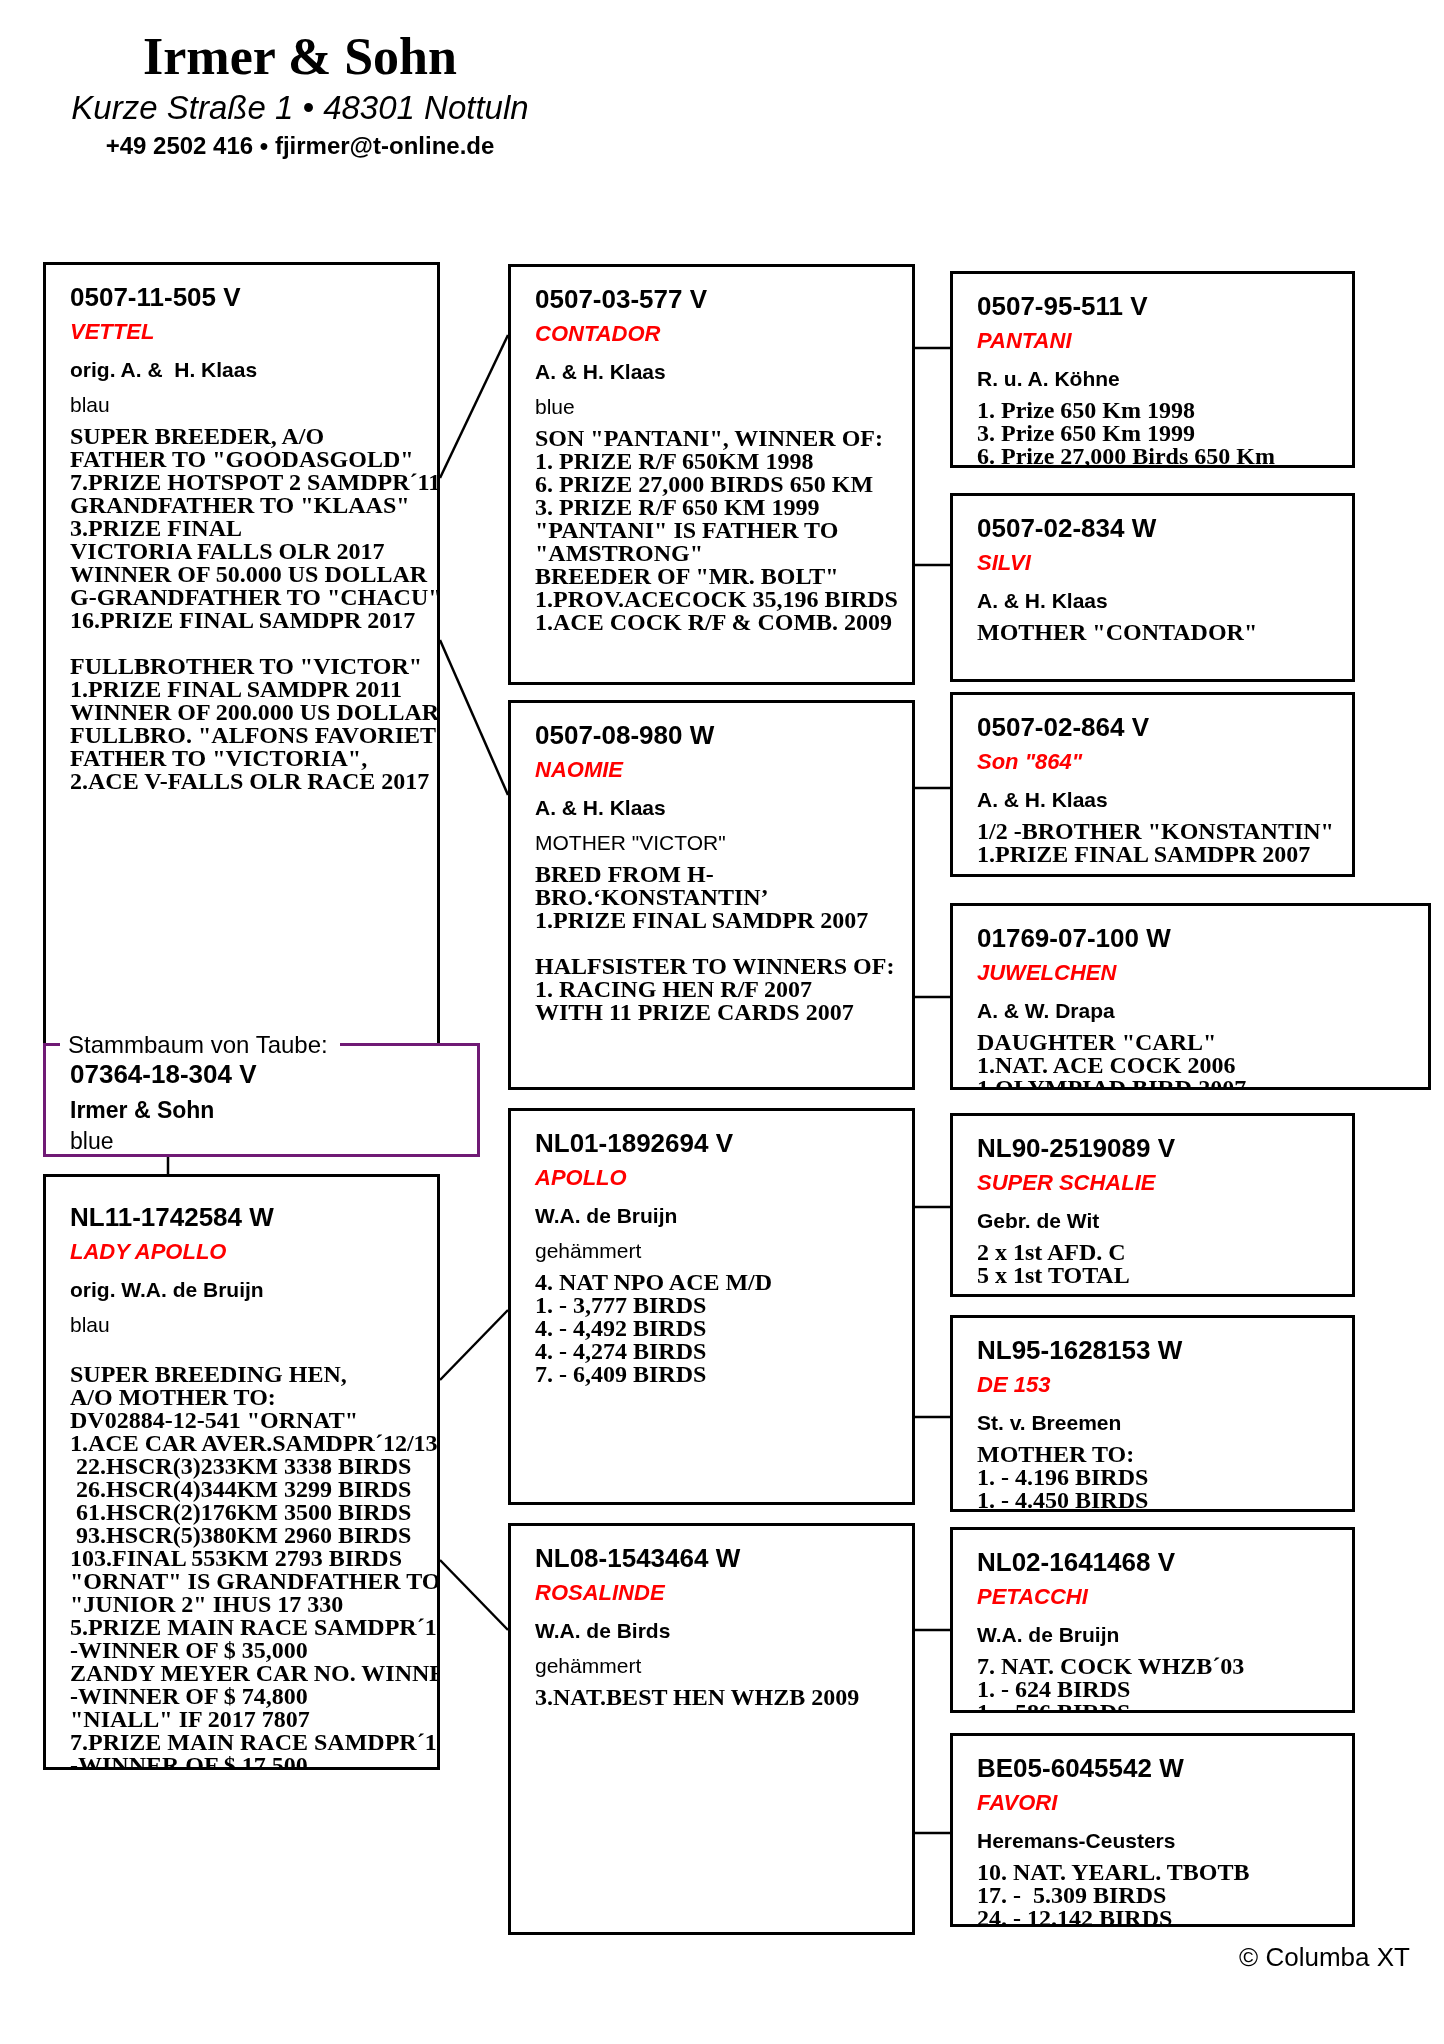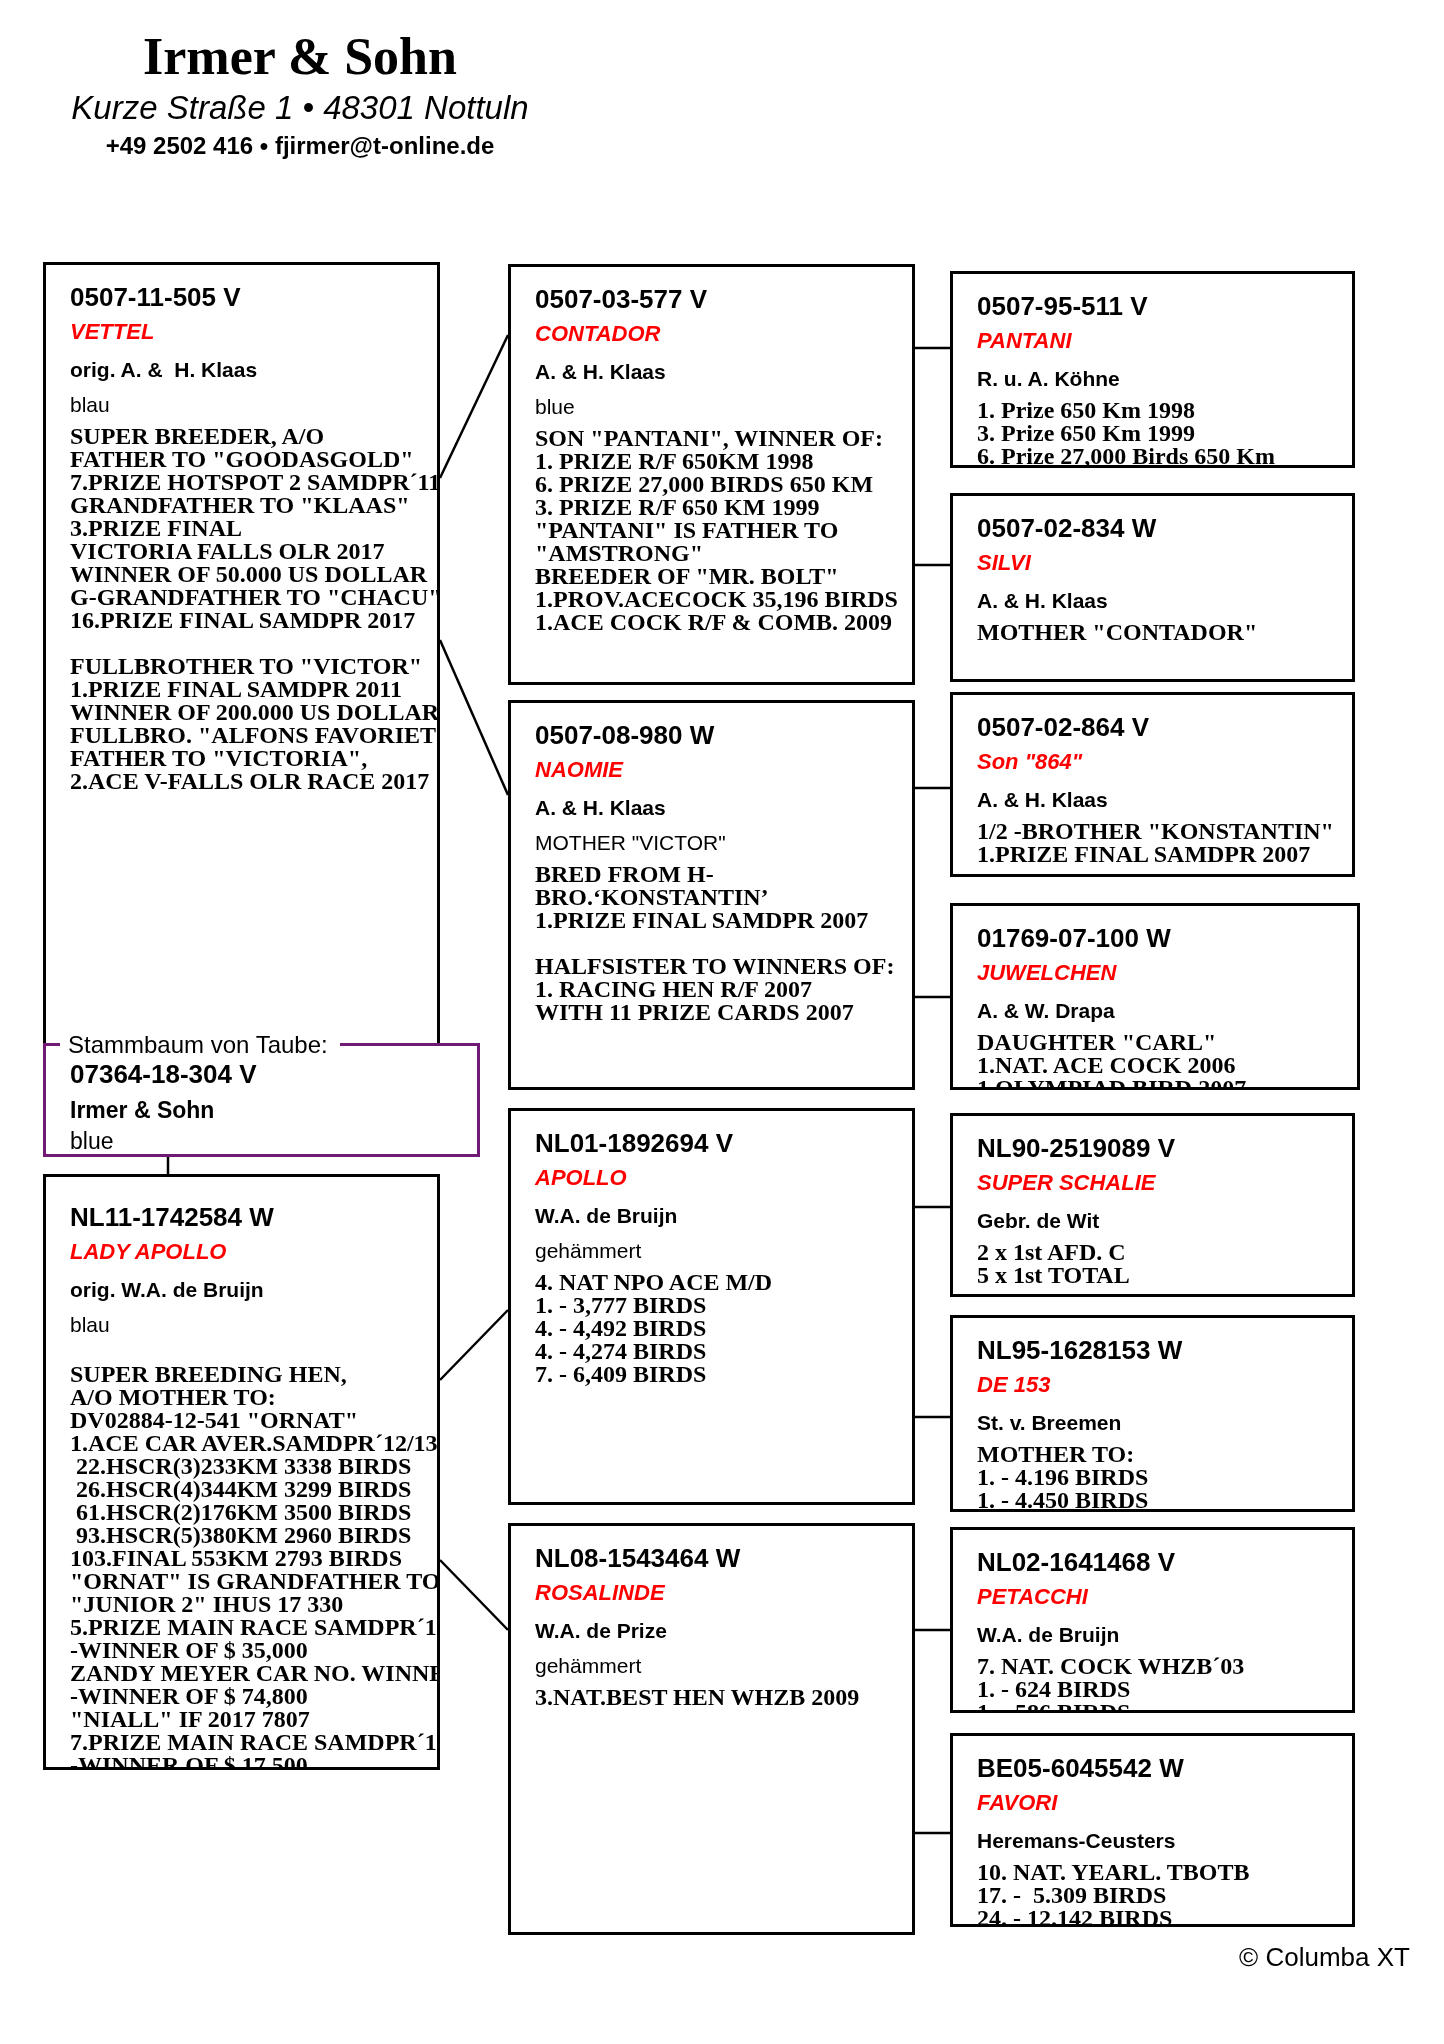--- a/index.html
+++ b/index.html
@@ -32,21 +32,21 @@
   
   #b-vettel       {left:43px;  top:262px;  width:397px; height:870px;}
   #b-lady-apollo  {left:43px;  top:1174px; width:397px; height:596px;}
   #b-contador     {left:508px; top:264px;  width:407px; height:421px;}
   #b-naomie       {left:508px; top:700px;  width:407px; height:390px;}
   #b-apollo       {left:508px; top:1108px; width:407px; height:397px;}
   #b-rosalinde    {left:508px; top:1523px; width:407px; height:412px;}
   #b-pantani      {left:950px; top:271px;  width:405px; height:197px;}
   #b-silvi        {left:950px; top:493px;  width:405px; height:189px;}
   #b-son864       {left:950px; top:692px;  width:405px; height:185px;}
-  #b-juwelchen    {left:950px; top:903px;  width:410px; height:187px;}
+  #b-juwelchen    {left:950px; top:903px;  width:481px; height:187px;}
   #b-superschalie {left:950px; top:1113px; width:405px; height:184px;}
   #b-de153        {left:950px; top:1315px; width:405px; height:197px;}
   #b-petacchi     {left:950px; top:1527px; width:405px; height:186px;}
   #b-favori       {left:950px; top:1733px; width:405px; height:194px;}
 
   
   #b-subject{position:absolute;left:43px;top:1043px;width:437px;height:114px;background:#fff;
              border:3px solid #701a75;box-sizing:border-box;padding:8px 6px 0 24px;z-index:1;}
   #b-subject .legend{position:absolute;top:-16px;left:14px;background:#fff;padding:0 12px 0 8px;
              font-size:24px;line-height:30px;font-weight:normal;}
@@ -179,21 +179,21 @@
     <div class="ach">4. NAT NPO ACE M/D
 1. - 3,777 BIRDS
 4. - 4,492 BIRDS
 4. - 4,274 BIRDS
 7. - 6,409 BIRDS</div>
   </div>
 
   <div class="box" id="b-rosalinde">
     <div class="ring">NL08-1543464 W</div>
     <div class="bname">ROSALINDE</div>
-    <div class="owner">W.A. de Prize</div>
+    <div class="owner">W.A. de Birds</div>
     <div class="cline">gehämmert</div>
     <div class="ach">3.NAT.BEST HEN WHZB 2009</div>
   </div>
 
   <div class="box" id="b-pantani">
     <div class="ring">0507-95-511 V</div>
     <div class="bname">PANTANI</div>
     <div class="owner">R. u. A. Köhne</div>
 
     <div class="ach">1. Prize 650 Km 1998

